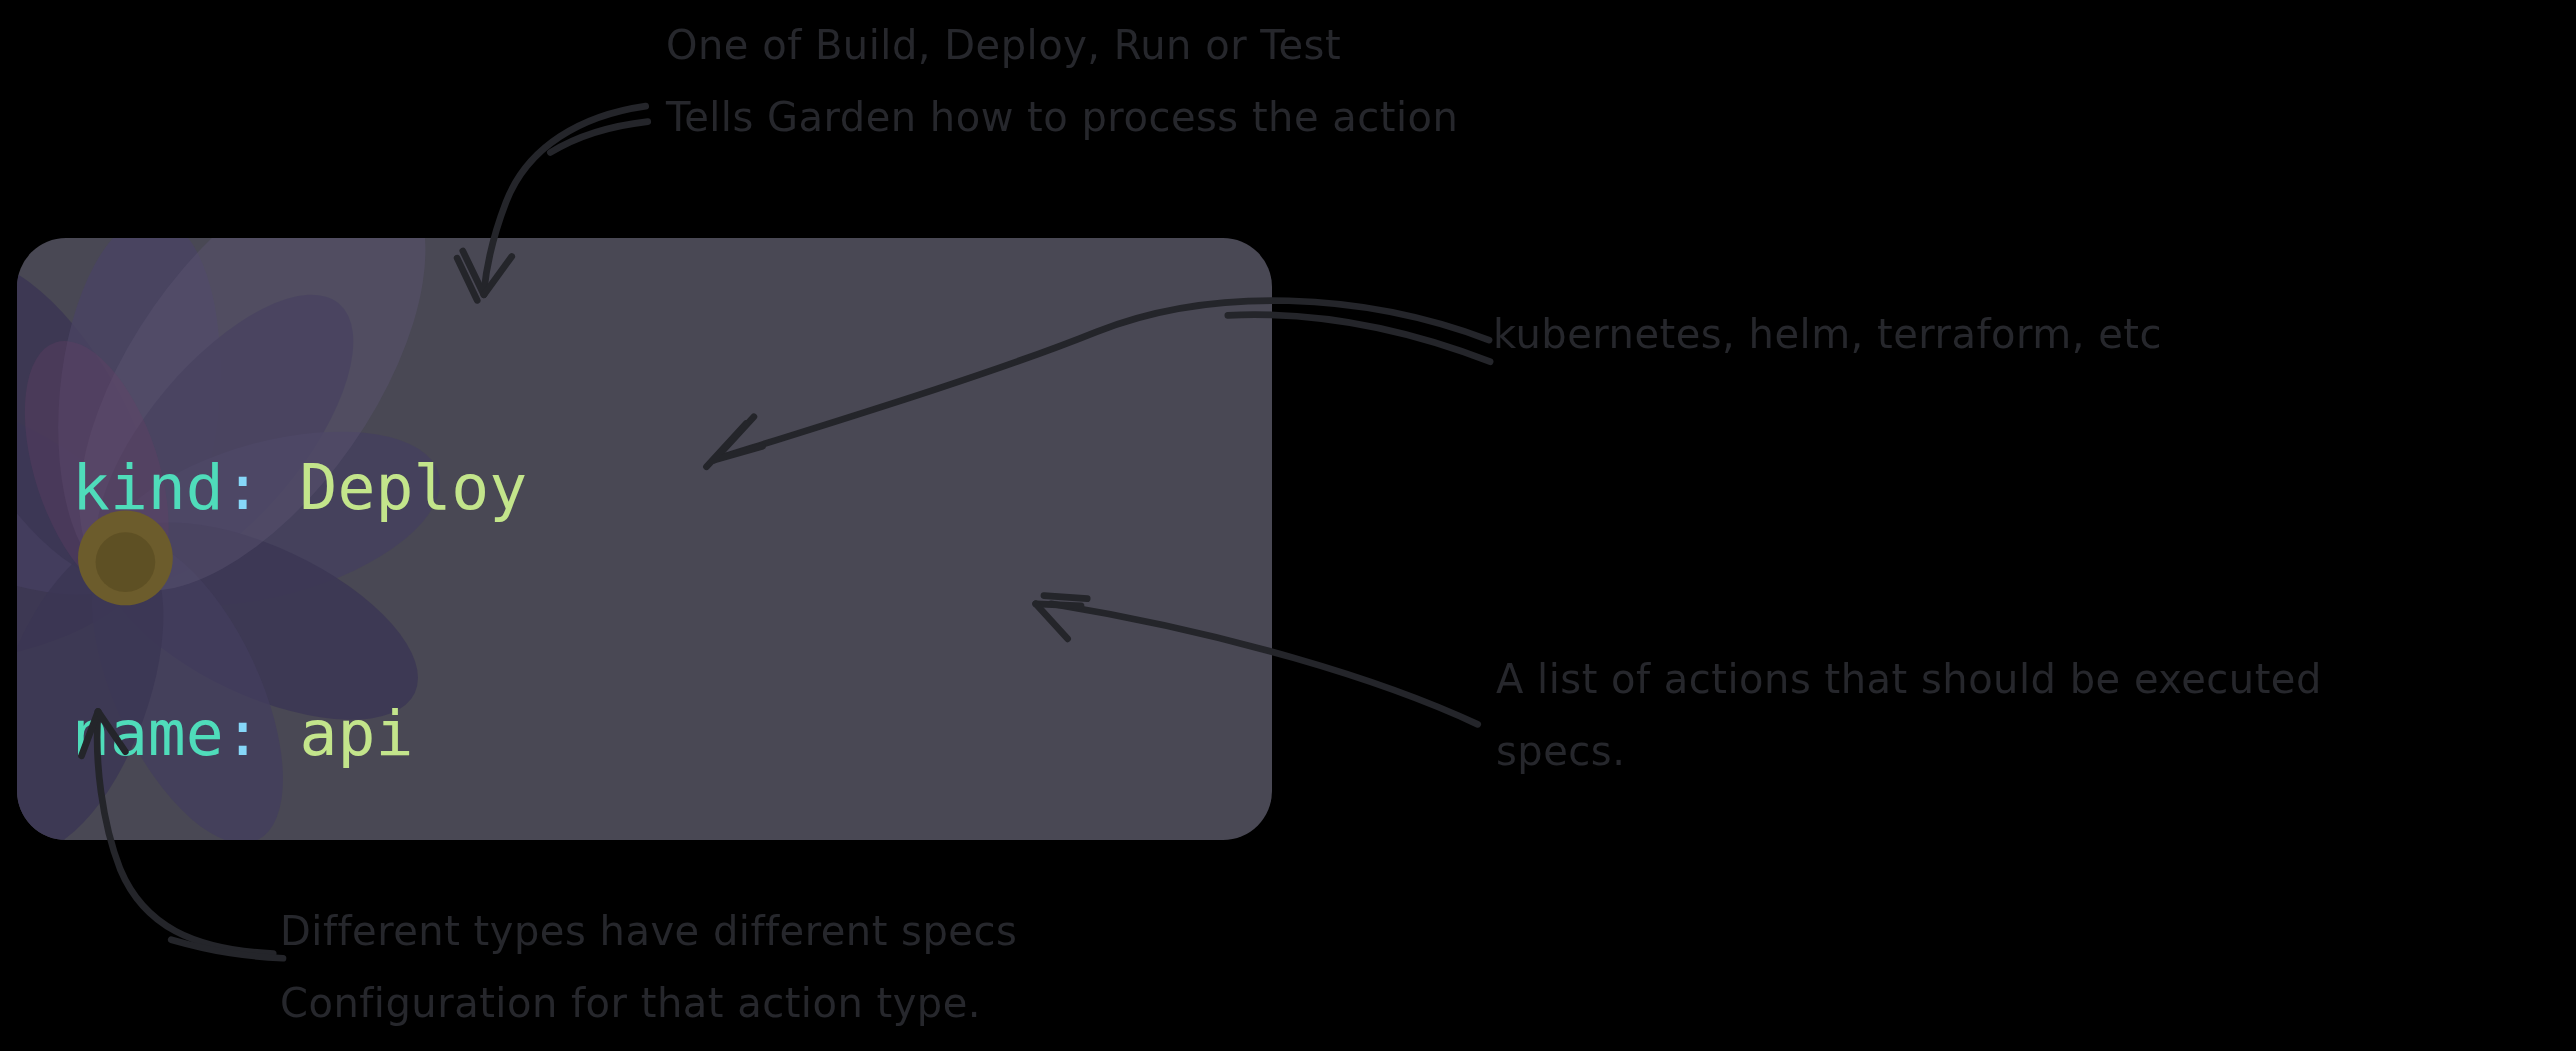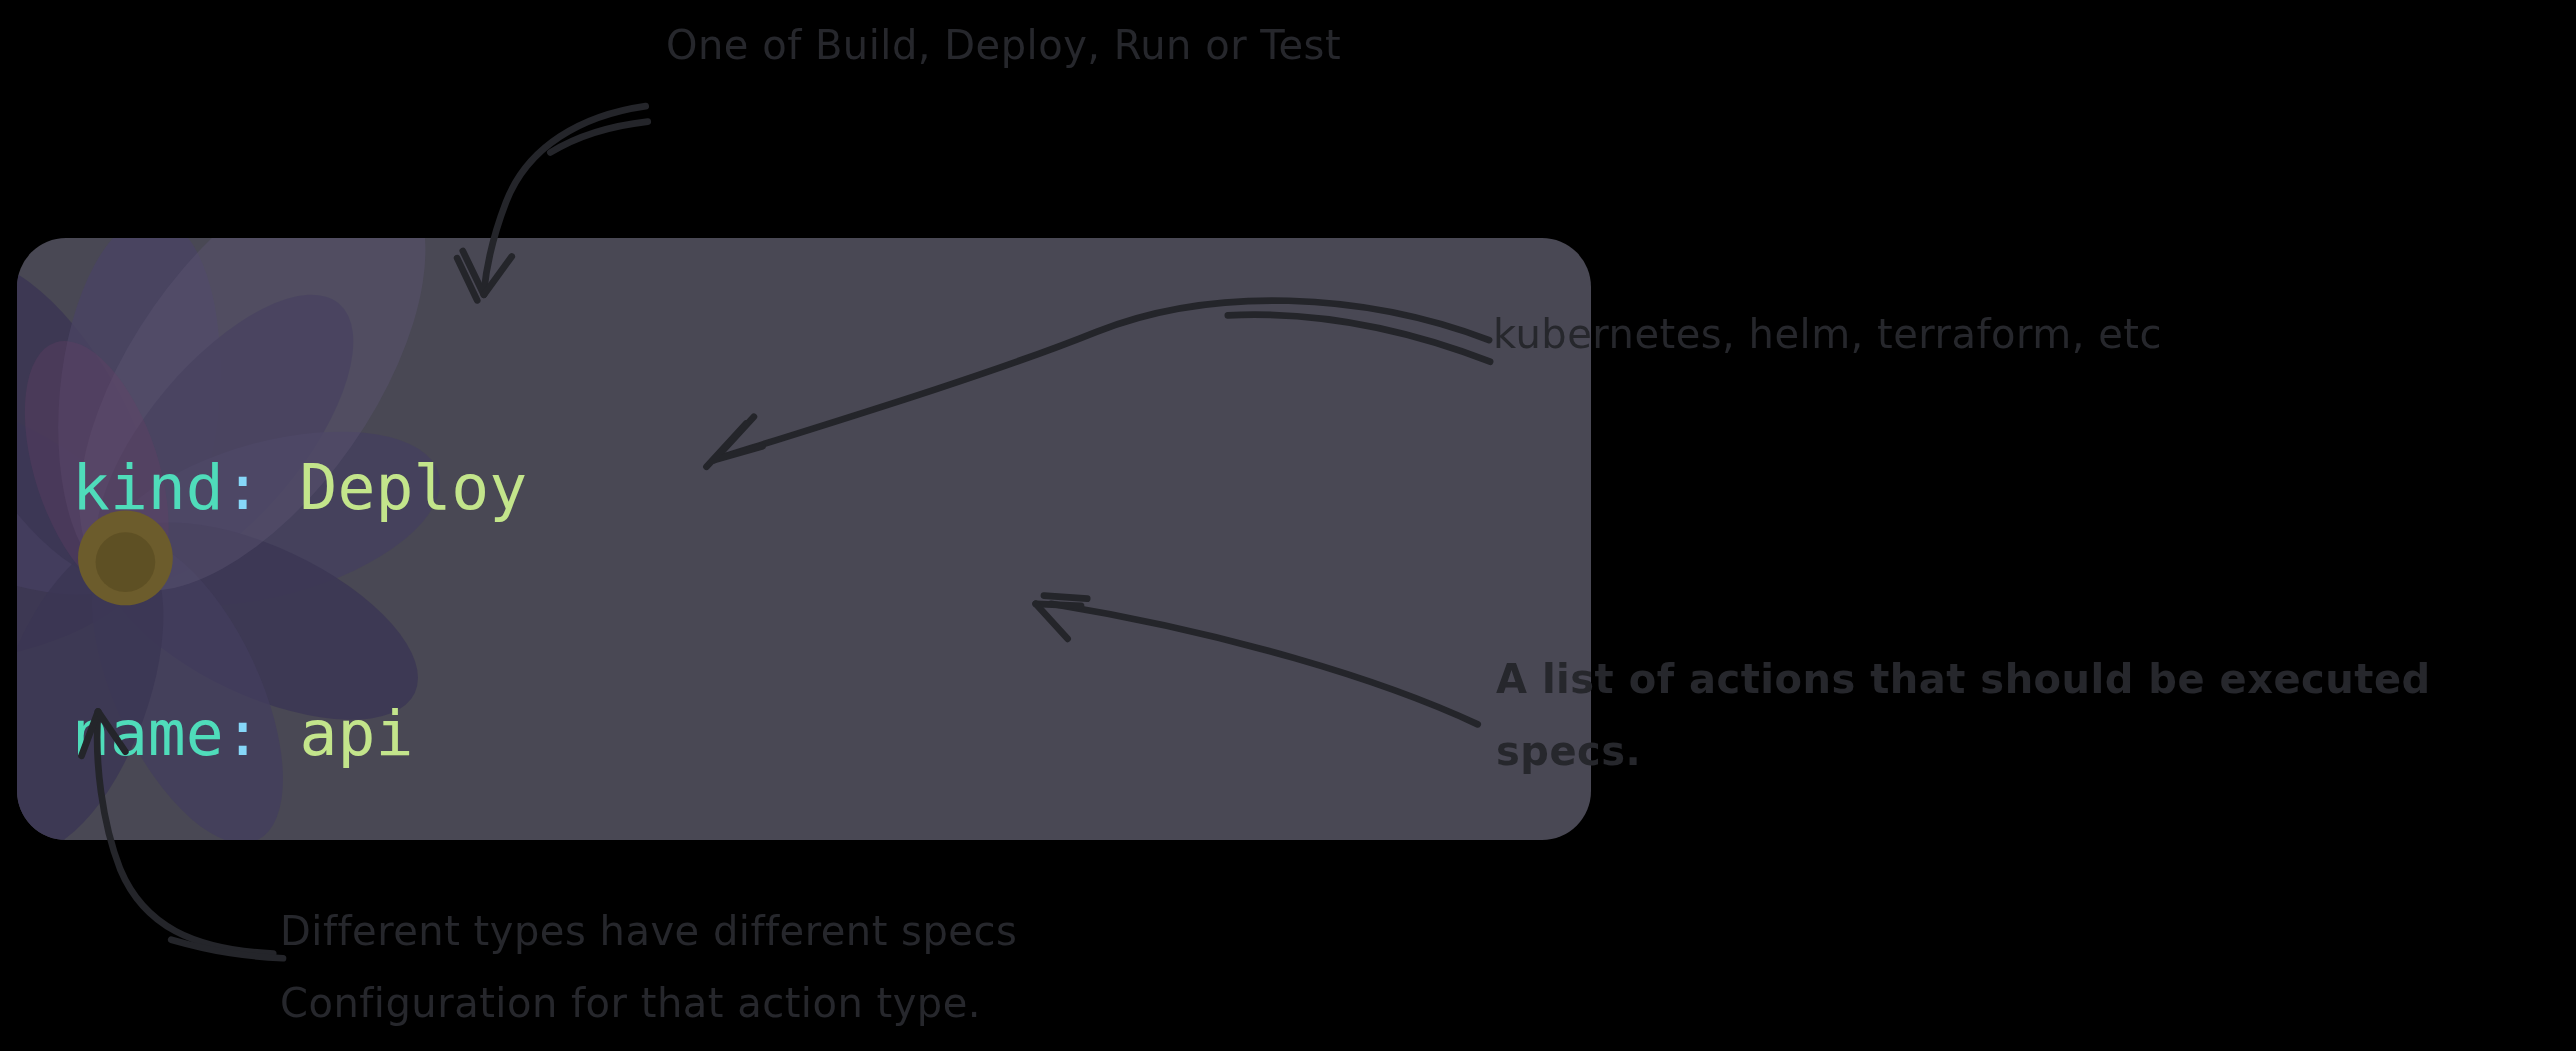--- a/index.html
+++ b/index.html
@@ -11,21 +11,21 @@
     background: #000000;
     overflow: hidden;
     font-family: "DejaVu Sans", sans-serif;
   }
 
   
   .card {
     position: absolute;
     left: 17px;
     top: 238px;
-    width: 1574px;
+    width: 1255px;
     height: 602px;
     background: #494854;
     border-radius: 49px;
     overflow: hidden;
     z-index: 1;
   }
 
   .flower {
     position: absolute;
     left: -77px;
@@ -56,21 +56,21 @@
     position: absolute;
     color: #26272c;
     font-size: 40px;
     line-height: 72px;
     letter-spacing: 0.5px;
     white-space: nowrap;
     z-index: 3;
   }
   .note-kind { left: 666px; top: 9.3px; }
   .note-type { left: 1493px; top: 298px; }
-  .note-deps { left: 1496px; top: 643px; font-weight: bold; }
+  .note-deps { left: 1496px; top: 643px; }
   .note-spec { left: 280px;  top: 895px; }
 
   
   .arrows {
     position: absolute;
     left: 0; top: 0;
     width: 2652px;
     height: 1051px;
     z-index: 4;
     pointer-events: none;
@@ -115,20 +115,21 @@
       <div class="code-line"><span class="tok-plain"></span><span class="tok-key">name</span><span class="tok-colon">:</span><span class="tok-plain"> </span><span class="tok-bracket"></span><span class="tok-value">api</span><span class="tok-bracket"></span></div>
       
       
       
       
     </div>
   </div>
 
   <div class="note note-kind">
     <div class="note-line">One of Build, Deploy, Run or Test</div>
+    <div class="note-line">Tells Garden how to process the action</div>
   </div>
 
   <div class="note note-type">
     <div class="note-line">kubernetes, helm, terraform, etc</div>
   </div>
 
   <div class="note note-deps">
     <div class="note-line">A list of actions that should be executed</div>
     <div class="note-line">specs.</div>
   </div>

